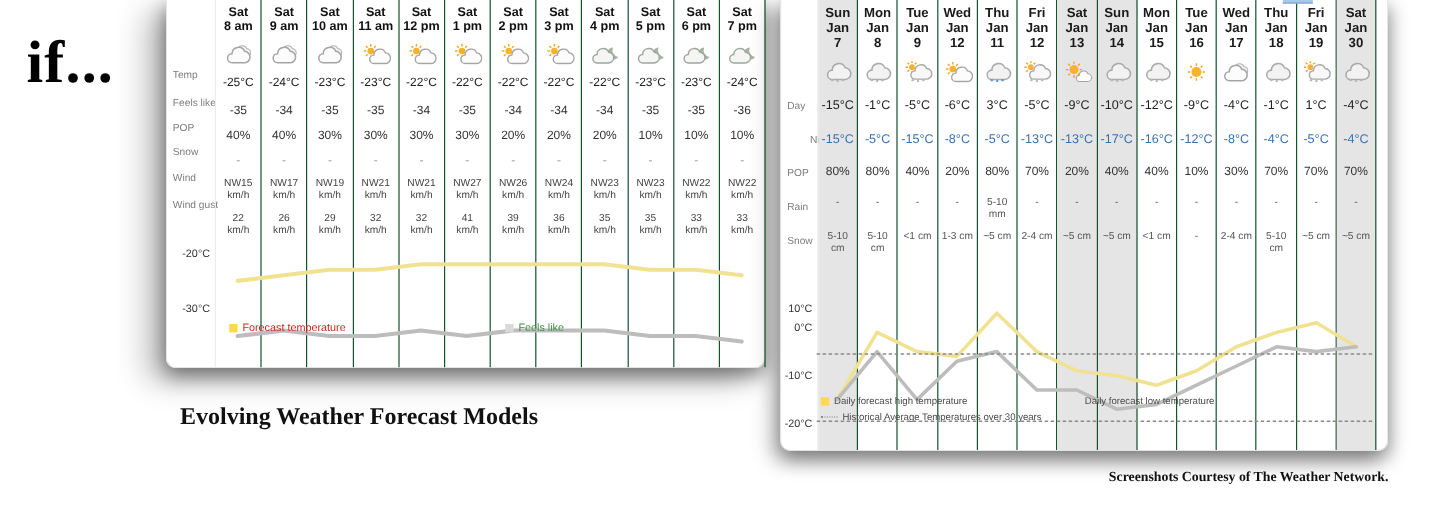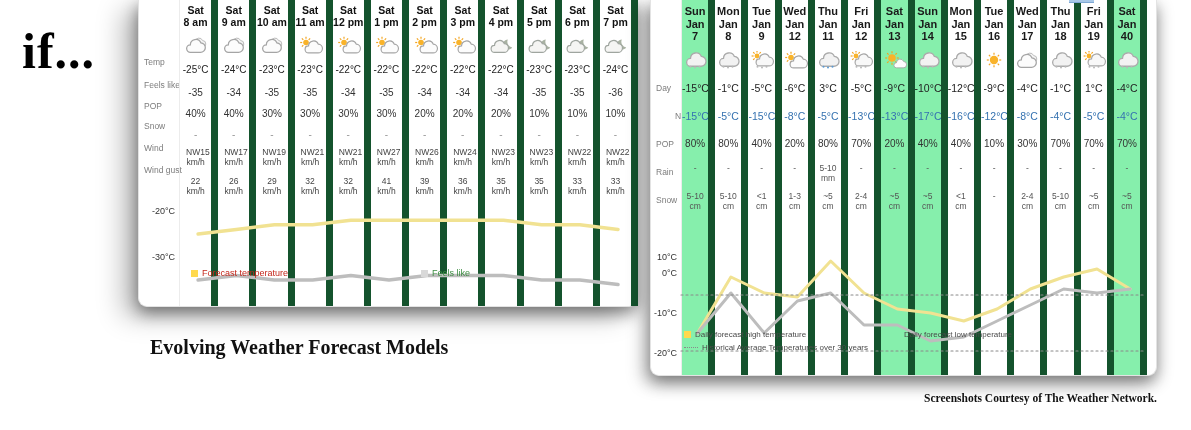--- a/index.html
+++ b/index.html
@@ -12,22 +12,22 @@
   .panel{position:absolute;top:0;background:#fff;border:1px solid #e3e3e3;border-top:none;
          border-radius:0 0 9px 9px;
          box-shadow:0 6px 16px rgba(0,0,0,.45), -16px 10px 26px rgba(0,0,0,.25)}
   #hourlyPanel{left:138px;width:500px;height:307px}
   #dailyPanel{left:650px;width:507px;height:376px;
          box-shadow:0 6px 16px rgba(0,0,0,.45), -8px 8px 18px rgba(0,0,0,.18)}
 
   .cols{position:absolute;top:0;bottom:0;display:flex;border-left:1px solid #ececec}
   #hourlyCols{left:40px;width:459px}
   #dailyCols{left:30px;width:466px}
-  .col{flex:1;height:100%;border-right:7px solid #14532d;position:relative;min-width:0}
-  .col.weekend{background:#86efac}
+  .col{flex:1;height:100%;border-right:1px solid #14532d;position:relative;min-width:0}
+  .col.weekend{background:#e5e5e5}
   .cell{text-align:center;overflow:hidden}
 
   
   .h-day{padding-top:4px;height:32px;font-weight:bold;font-size:10.5px;line-height:12px;color:#111}
   .h-icon{height:26px;display:flex;align-items:center;justify-content:center}
   .h-temp{height:24px;line-height:24px;font-size:10px;color:#222}
   .h-feels{height:21px;line-height:21px;font-size:10px;color:#333}
   .h-pop{height:21px;line-height:21px;font-size:10px;color:#333}
   .h-snow{height:21px;line-height:21px;font-size:10px;color:#999}
   .h-wind{height:31px;padding:3px 6px 0;font-size:8.5px;line-height:9.5px;color:#444}
@@ -667,21 +667,21 @@
           <div class="cell d-daytemp">1°C</div>
           <div class="cell d-night">-5°C</div>
           <div class="cell d-pop">70%</div>
           <div class="cell d-rain">-</div>
           <div class="cell d-snow">~5 cm</div>
         </div>
         <div class="col weekend">
           <div class="cell d-day">
             <div>Sat</div>
             <div>Jan</div>
-            <div>40</div>
+            <div>30</div>
           </div>
           <div class="cell d-icon">
             <svg width="26" height="18" viewBox="0 0 26 18">
               <path transform="translate(4,2.5) scale(1.45)" d="M3.2 8.8a2.7 2.7 0 0 1-.1-5.4A3.9 3.9 0 0 1 10.6 2a3 3 0 0 1-.4 6.8z" fill="#f2f2f2" stroke="#ababab" stroke-width="0.9"></path>
               <circle cx="8.5" cy="15.8" r="1" fill="#b9b9b9"></circle>
               <circle cx="13" cy="16.5" r="1" fill="#b9b9b9"></circle>
               <circle cx="17.5" cy="15.8" r="1" fill="#b9b9b9"></circle>
             </svg>
           </div>
           <div class="cell d-daytemp">-4°C</div>

